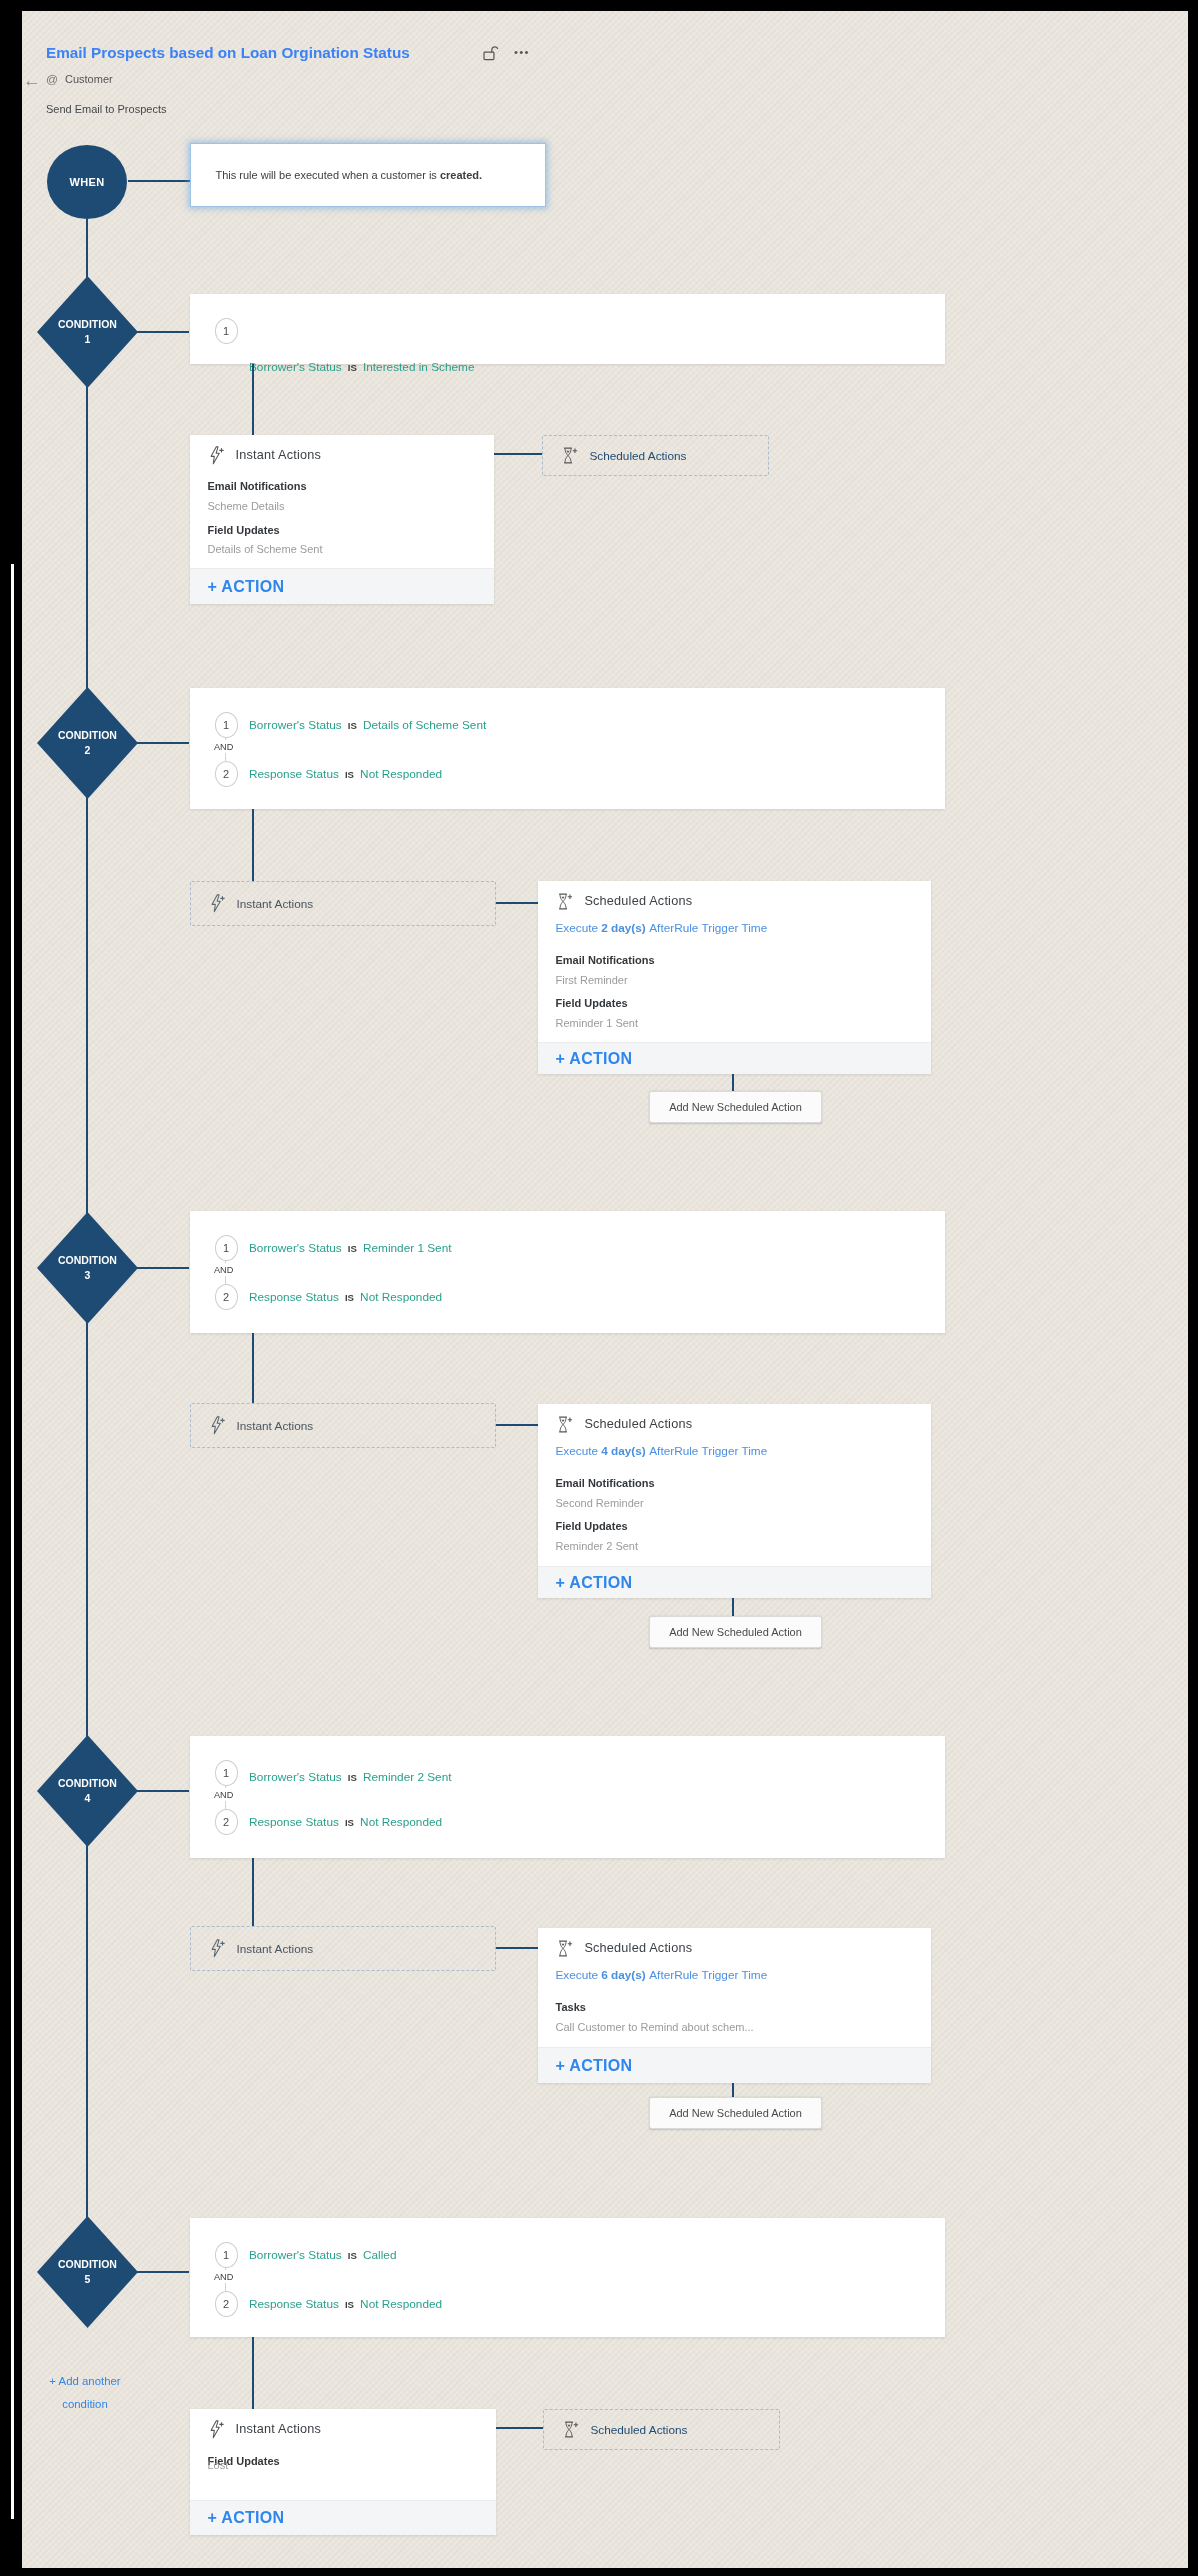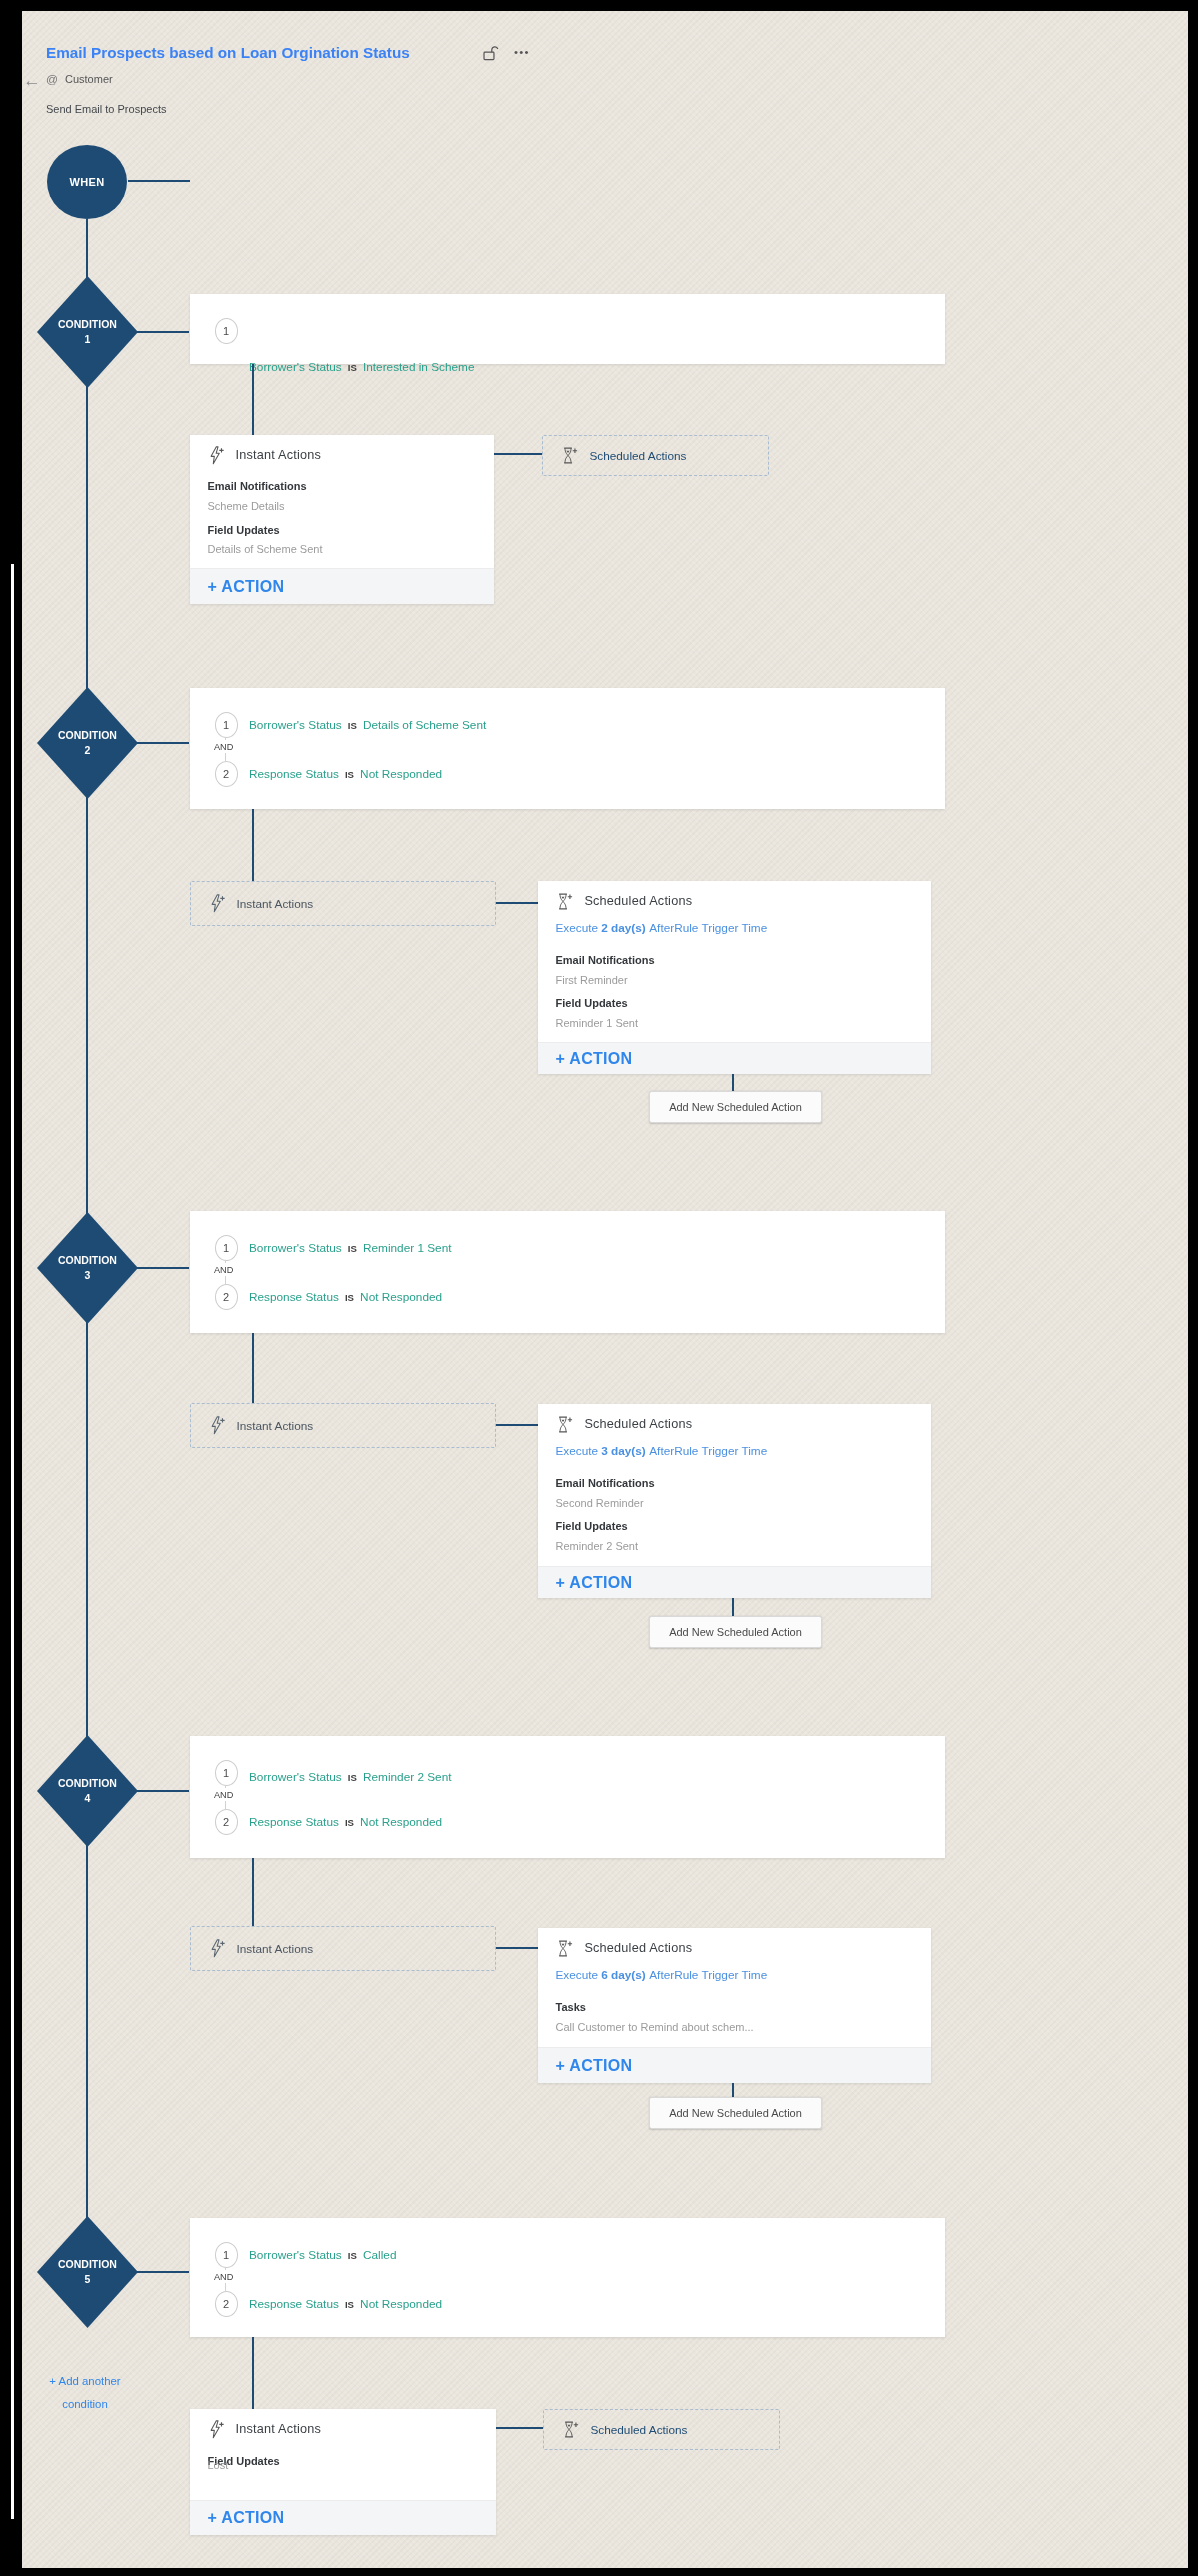--- a/index.html
+++ b/index.html
@@ -92,20 +92,23 @@
   <div class="menu-dots">•••</div>
   <div class="module-line">
     <span class="module-at">@</span>
     <span>Customer</span>
   </div>
   <div class="desc">Send Email to Prospects</div>
 
   <div class="vline" style="left:86px;top:219px;height:2002px;"></div>
   <div class="when-circle">WHEN</div>
   <div class="hline" style="left:128px;top:180px;width:62px;"></div>
+  <div class="when-box">
+    <span><span>This rule will be executed when a customer is </span><b>created.</b></span>
+  </div>
 
   <div class="diamond" style="left:37px;top:276px;">
     <span>CONDITION</span>
     <span>1</span>
   </div>
   <div class="hline" style="left:137px;top:331px;width:52px;"></div>
   <div class="card cond-box" style="left:190px;top:294px;height:70px;">
     <div class="num-circle" style="top:23.6px;">1</div>
     <div class="cond-text" style="top:30px;margin-top:36px;">
       <span class="field">Borrower's Status</span><span class="op">IS</span><span class="value">Interested in Scheme</span>
@@ -234,21 +237,21 @@
         <svg width="17.5" height="19" viewBox="0 0 20 22">
             <path d="M3.5 2.5 h9 M3.5 19.5 h9" stroke="#555" stroke-width="1.3"></path>
             <path d="M4.5 2.5 C4.5 8 7 9.5 8 11 C7 12.5 4.5 14 4.5 19.5 M11.5 2.5 C11.5 8 9 9.5 8 11 C9 12.5 11.5 14 11.5 19.5" fill="none" stroke="#555" stroke-width="1.1"></path>
             <path d="M6.2 5.5 h3.6 L8 8 Z" fill="#555"></path>
             <path d="M16 3 v5 M13.5 5.5 h5" stroke="#555" stroke-width="1.3"></path>
           </svg>
       </span>
       <span>Scheduled Actions</span>
     </div>
     <div class="exec" style="top:40px;">
-      <span class="xp">Execute</span><span class="xb">3 day(s)</span><span>AfterRule Trigger Time</span>
+      <span class="xp">Execute</span><span class="xb">4 day(s)</span><span>AfterRule Trigger Time</span>
     </div>
     <div class="item-label" style="top:73px;">Email Notifications</div>
     <div class="item-value" style="top:93px;">Second Reminder</div>
     <div class="item-label" style="top:116px;">Field Updates</div>
     <div class="item-value" style="top:136px;">Reminder 2 Sent</div>
     <div class="action-strip" style="height:31px;">
       <span class="action-link">+ ACTION</span>
     </div>
   </div>
   <div class="vline" style="left:732px;top:1598px;height:17.5px;"></div>

